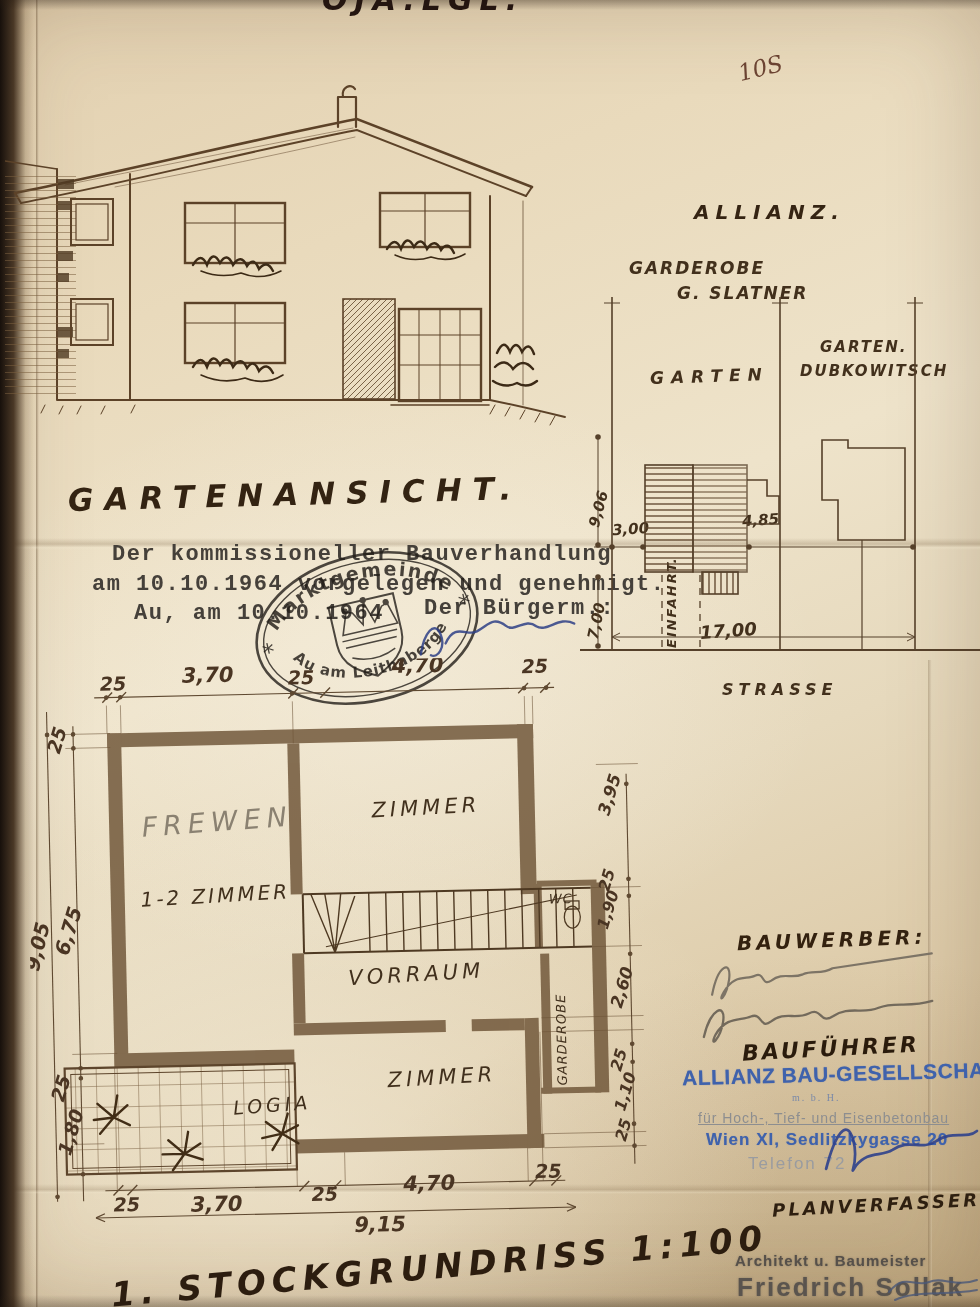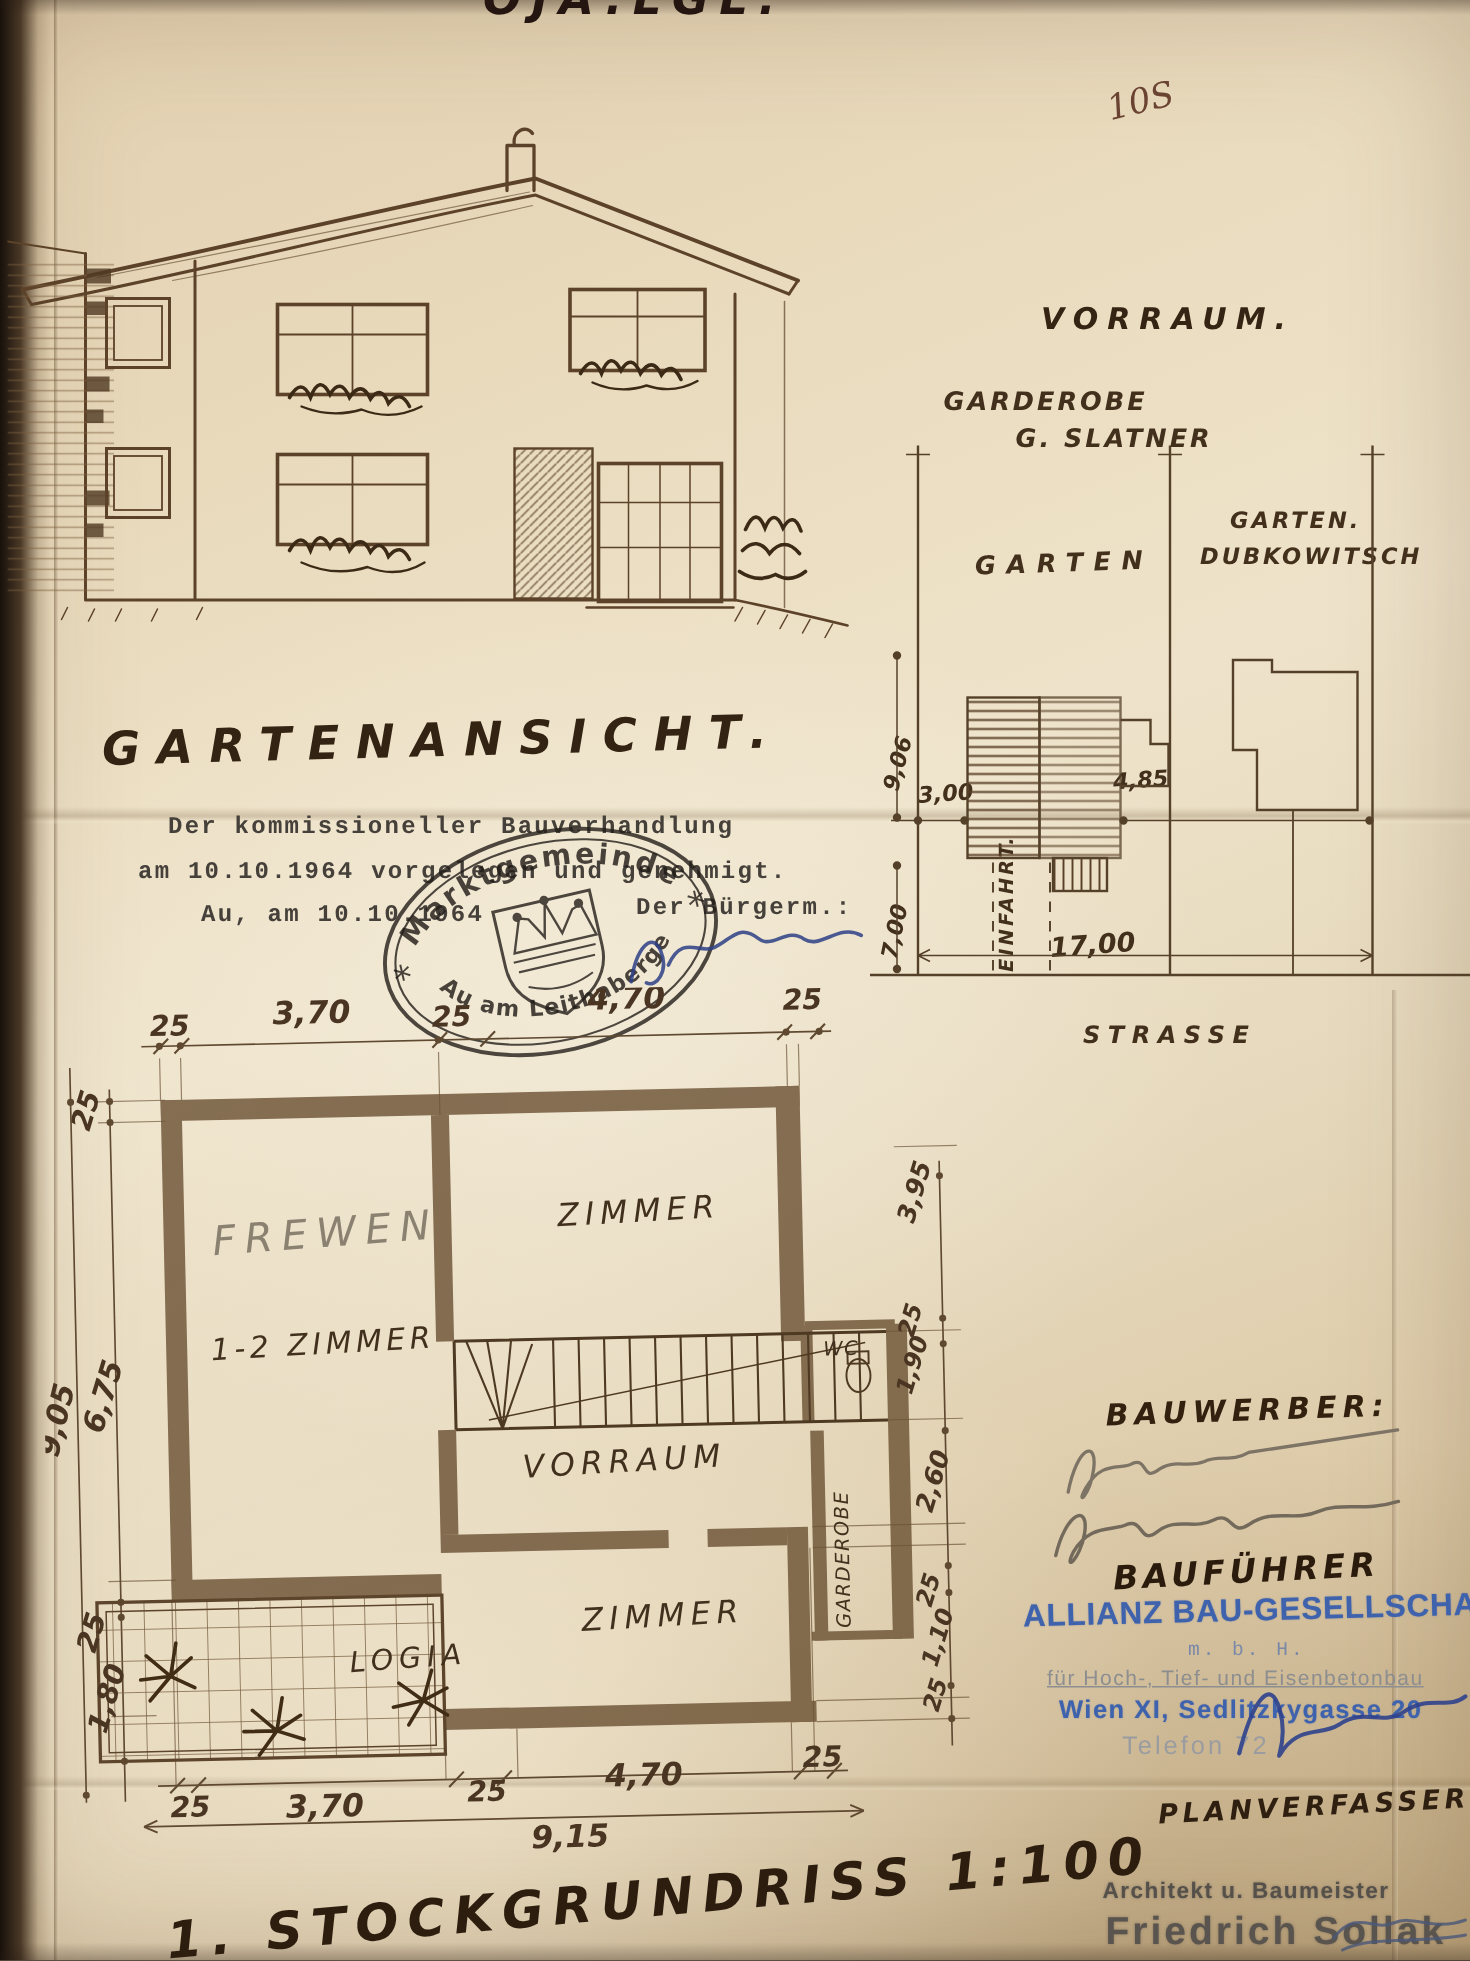--- a/index.html
+++ b/index.html
@@ -9,21 +9,21 @@
     background:
       radial-gradient(ellipse 700px 500px at 30% 88%, rgba(245,238,220,.55), rgba(245,238,220,0) 70%),
       radial-gradient(ellipse 600px 420px at 40% 52%, rgba(248,242,228,.5), rgba(248,242,228,0) 72%),
       radial-gradient(ellipse 900px 700px at 85% 105%, rgba(120,90,55,.25), rgba(120,90,55,0) 60%),
       linear-gradient(158deg,#e2d0b0 0%,#e9dabc 22%,#eee3ca 45%,#e6d9bd 62%,#dcc9a6 82%,#cdb88f 100%);
     box-shadow:inset 0 0 90px rgba(90,60,30,.25);
   }
   .abs{position:absolute;}
   .t{position:absolute;white-space:nowrap;}
   .hand{font-style:italic;color:#42301c;}
-  .typed{font-family:"Liberation Mono","DejaVu Sans Mono",monospace;color:#45403a;font-weight:700;letter-spacing:1.5px;font-size:16px;}
+  .typed{font-family:"Liberation Mono","DejaVu Sans Mono",monospace;color:#45403a;font-weight:700;letter-spacing:1.5px;font-size:22px;}
   .blue{color:#3f62ac;}
   .edge-left{left:0;top:0;width:34px;height:1307px;background:linear-gradient(90deg,#17100b 0%,#4a3826 40%,rgba(120,95,65,.25) 75%,rgba(120,95,65,0) 100%);}
   .edge-top{left:0;top:0;width:980px;height:10px;background:linear-gradient(180deg,rgba(40,28,18,.35),rgba(40,28,18,0));}
   .edge-bottom{left:0;top:1295px;width:980px;height:12px;background:linear-gradient(0deg,rgba(40,28,18,.3),rgba(40,28,18,0));}
   .crease-v{left:36px;top:0;width:3px;height:1307px;background:linear-gradient(90deg,rgba(90,65,40,.45),rgba(230,215,185,.4));}
   .crease-h1{left:0;top:538px;width:980px;height:12px;background:linear-gradient(180deg,rgba(100,75,45,0),rgba(100,75,45,.22) 50%,rgba(240,230,205,.3) 80%,rgba(240,230,205,0));}
   .crease-h2{left:0;top:1184px;width:980px;height:10px;background:linear-gradient(180deg,rgba(100,75,45,0),rgba(100,75,45,.18) 55%,rgba(240,230,205,.25) 85%,rgba(240,230,205,0));}
   .crease-r{left:928px;top:660px;width:4px;height:647px;background:linear-gradient(90deg,rgba(95,70,42,.28),rgba(235,222,195,.3));}
   svg text{font-family:"DejaVu Sans",sans-serif;}
 </style>
@@ -143,21 +143,21 @@
       </text>
       <text x="10" y="88" font-size="24">*</text>
       <text x="212" y="84" font-size="24">*</text>
     </g>
   </svg>
 
   <svg class="abs" style="left:415px;top:605px;transform:rotate(-7deg);" width="165" height="60" viewBox="0 0 165 60">
     <path d="M4,40 C10,18 22,8 26,22 C30,36 20,46 14,42 M30,32 C42,12 52,28 62,24 C74,20 80,10 92,22 C100,30 112,16 122,26 C132,34 146,18 160,28" stroke="#2e3f86" stroke-width="2.4" fill="none" stroke-linecap="round" opacity=".85"></path>
   </svg>
 
-  <div class="t hand" style="left:694px;top:200px;font-size:20px;letter-spacing:6px;font-weight:600;color:#33231455;color:#352413;">VORRAUM.</div>
+  <div class="t hand" style="left:694px;top:200px;font-size:20px;letter-spacing:6px;font-weight:600;color:#33231455;color:#352413;">ALLIANZ.</div>
   <div class="t hand" style="left:629px;top:258px;font-size:17px;letter-spacing:2px;font-weight:600;">GARDEROBE</div>
   <div class="t hand" style="left:629px;top:283px;font-size:17px;letter-spacing:2px;font-weight:600;margin-left:48px;">G. SLATNER</div>
   <div class="t hand" style="left:650px;top:366px;font-size:17px;letter-spacing:7px;font-weight:600;transform:rotate(-2deg);">GARTEN</div>
   <div class="t hand" style="left:820px;top:338px;font-size:15px;letter-spacing:2px;font-weight:600;">GARTEN.</div>
   <div class="t hand" style="left:800px;top:362px;font-size:15px;letter-spacing:2px;font-weight:600;">DUBKOWITSCH</div>
   <div class="t hand" style="left:722px;top:680px;font-size:16px;letter-spacing:5px;font-weight:600;">STRASSE</div>
   <div class="t hand" style="left:700px;top:620px;font-size:18px;font-weight:600;transform:rotate(-4deg);">17,00</div>
   <div class="t hand" style="left:612px;top:520px;font-size:15px;font-weight:600;transform:rotate(-4deg);">3,00</div>
   <div class="t hand" style="left:742px;top:511px;font-size:15px;font-weight:600;transform:rotate(-4deg);">4,85</div>
   <div class="t hand" style="left:580px;top:500px;font-size:15px;font-weight:600;transform:rotate(-75deg);">9,06</div>
@@ -351,21 +351,21 @@
   <svg class="abs" style="left:705px;top:945px;transform:rotate(-4deg);" width="235" height="60" viewBox="0 0 235 60">
     <path d="M6,42 C14,12 28,8 24,28 C20,46 10,52 18,40 C30,22 42,30 50,26 C60,22 56,38 66,32 C78,24 86,32 98,28 C108,24 116,30 128,24 L228,16" stroke="#7d7466" stroke-width="2.2" fill="none" stroke-linecap="round"></path>
   </svg>
   <svg class="abs" style="left:695px;top:985px;transform:rotate(-3deg);" width="245" height="65" viewBox="0 0 245 65">
     <path d="M8,46 C16,18 32,12 28,32 C24,50 12,58 20,44 C32,26 46,32 56,28 C68,24 64,42 76,34 C90,24 100,34 114,28 C128,22 124,40 138,32 C154,22 168,32 184,26 C200,20 214,28 238,22" stroke="#736a5c" stroke-width="2.3" fill="none" stroke-linecap="round"></path>
   </svg>
 
   <div class="t hand" style="left:742px;top:1036px;font-size:22px;letter-spacing:3px;font-weight:700;transform:rotate(-3deg);color:#2a1b0c;">BAUFÜHRER</div>
 
   <div class="t blue" style="left:682px;top:1062px;font-size:21px;font-weight:700;letter-spacing:.5px;transform:rotate(-1.5deg);font-family:'Liberation Sans',sans-serif;text-shadow:0 0 1px rgba(63,98,172,.6);">ALLIANZ BAU-GESELLSCHAFT</div>
-  <div class="t" style="left:792px;top:1092px;font-size:13px;color:#7a89a8;letter-spacing:2px;font-family:Liberation Mono, monospace;">m. b. H.</div>
+  <div class="t" style="left:792px;top:1092px;font-size:10px;color:#7a89a8;letter-spacing:2px;font-family:Liberation Serif, serif;">m. b. H.</div>
   <div class="t" style="left:698px;top:1110px;font-size:14px;color:#8d8e90;letter-spacing:1px;font-family:'Liberation Sans',sans-serif;text-decoration:underline;">für Hoch-, Tief- und Eisenbetonbau</div>
   <div class="t blue" style="left:706px;top:1130px;font-size:17px;font-weight:700;letter-spacing:1px;font-family:'Liberation Sans',sans-serif;text-shadow:0 0 1px rgba(63,98,172,.5);">Wien XI, Sedlitzkygasse 20</div>
   <div class="t" style="left:748px;top:1154px;font-size:17px;color:#9a9ca0;letter-spacing:2px;font-family:'Liberation Sans',sans-serif;">Telefon 72</div>
 
   <svg class="abs" style="left:818px;top:1105px;transform:rotate(-6deg);" width="165" height="80" viewBox="0 0 165 80">
     <path d="M6,56 C18,24 32,6 36,30 C40,54 26,68 36,56 C50,42 62,50 74,44 C92,34 102,48 118,40 C136,30 148,42 160,34" stroke="#2f418c" stroke-width="2.7" fill="none" stroke-linecap="round" opacity=".9"></path>
   </svg>
 
   <div class="t hand" style="left:772px;top:1194px;font-size:18px;letter-spacing:3px;font-weight:700;transform:rotate(-3deg);color:#2e1f10;">PLANVERFASSER:</div>
 

